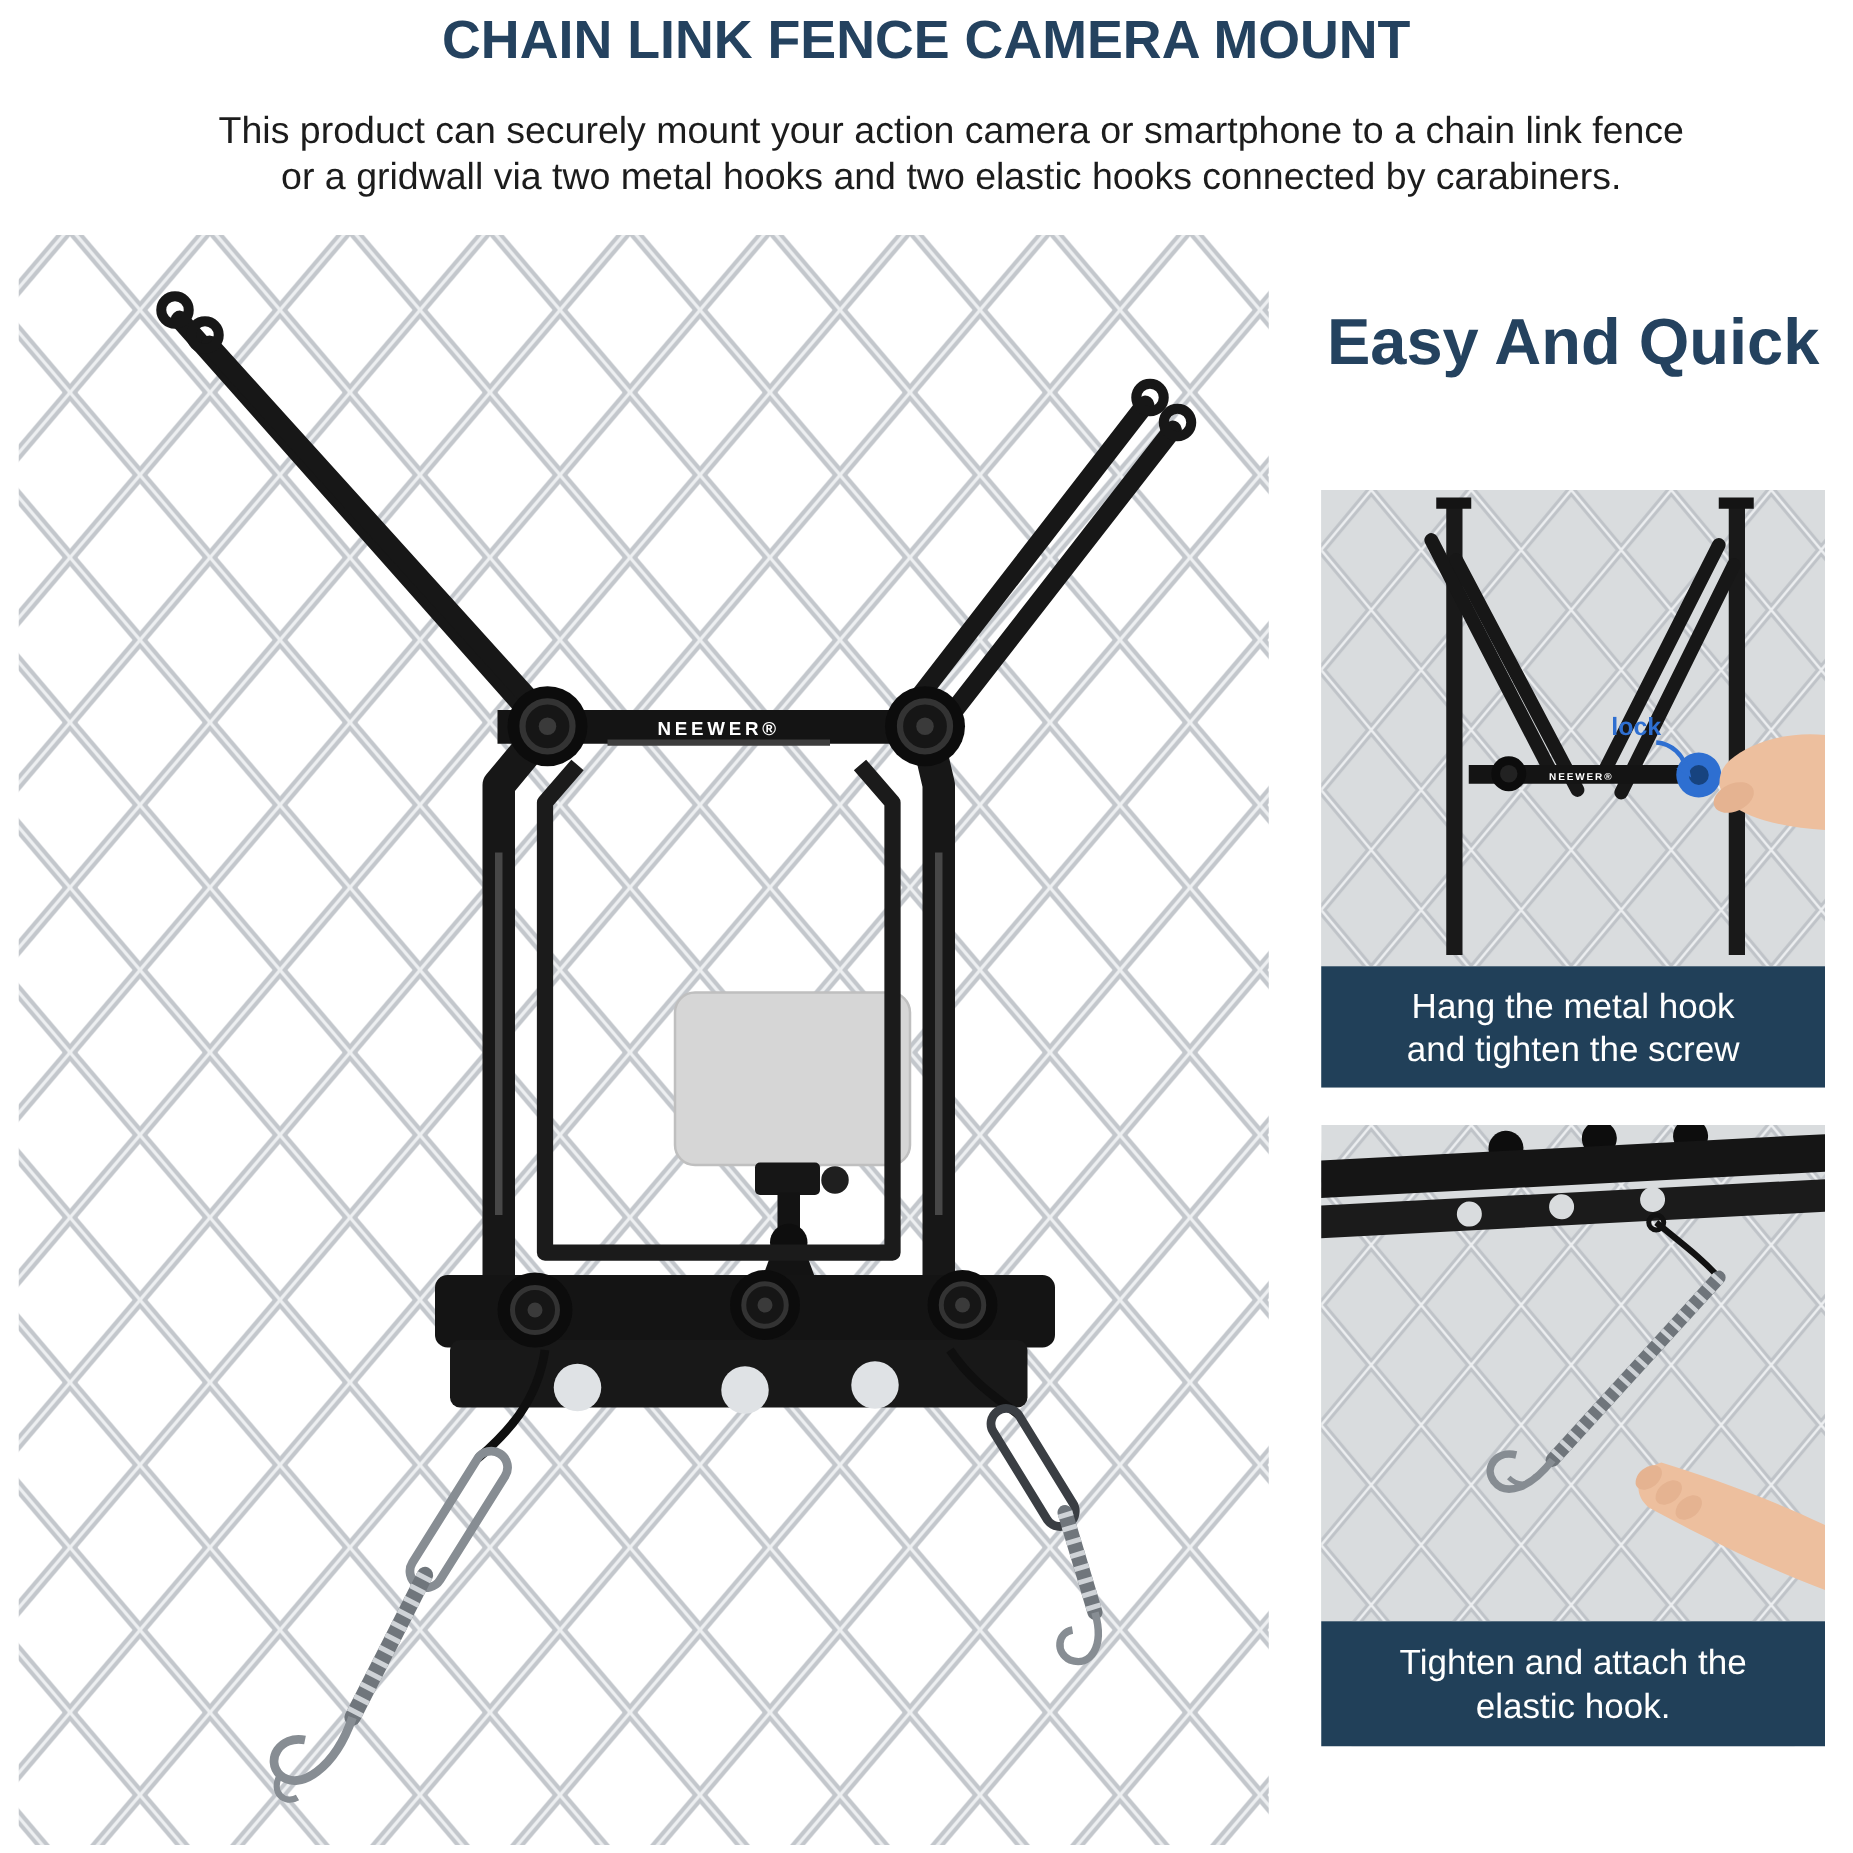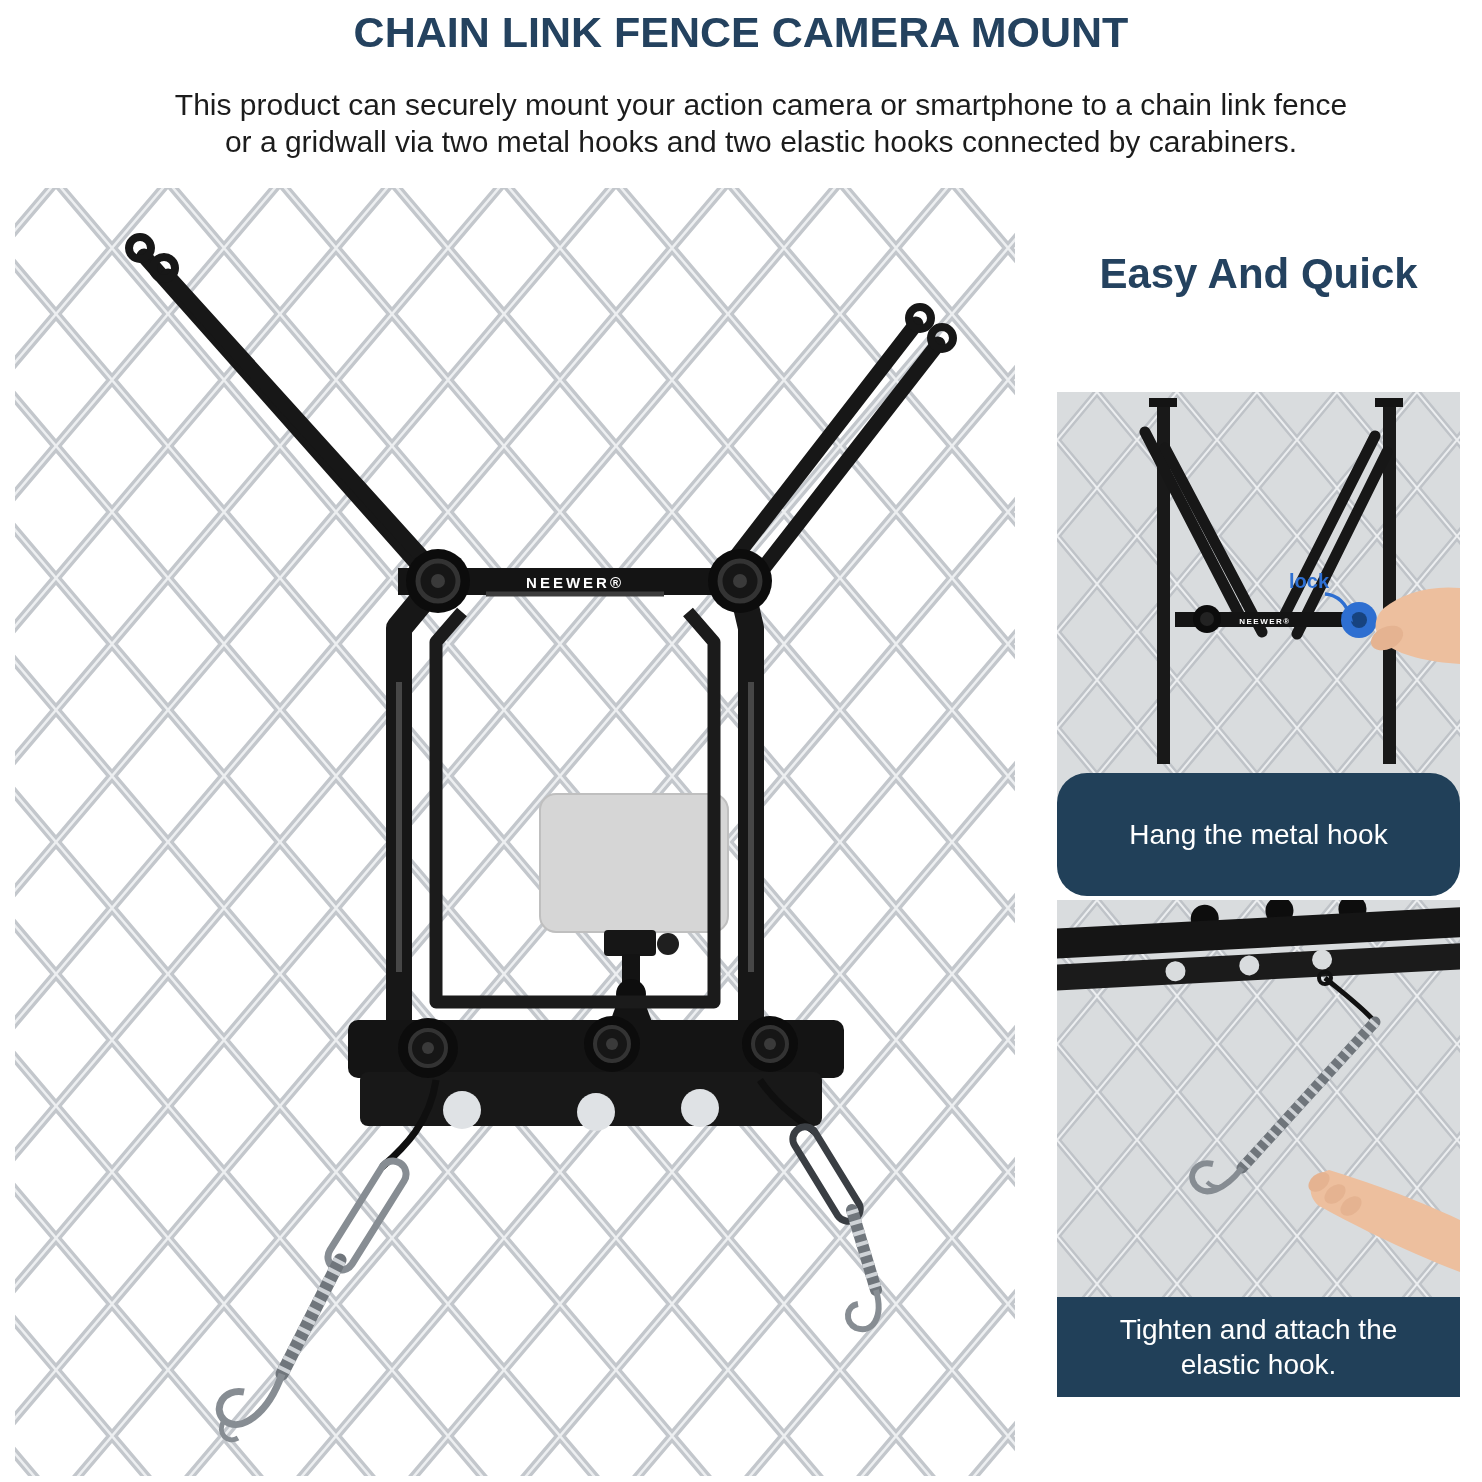--- a/index.html
+++ b/index.html
@@ -11,29 +11,29 @@
   .page-title{
     top:8px;left:0;width:1482px;text-align:center;
     font-size:43px;font-weight:800;color:#24425f;letter-spacing:0px;
   }
   .page-subtitle{
     top:86px;left:0;width:1482px;text-align:center;
     font-size:30px;color:#1c1c1c;line-height:37px;font-weight:400;padding-left:20px;
   }
   .side-heading{
     top:248px;left:1057px;width:403px;text-align:center;
-    font-size:42px;font-weight:800;color:#24425f;line-height:52px;
+    font-size:52px;font-weight:800;color:#24425f;line-height:52px;
   }
   .panel{left:1057px;width:403px;background:#d9dcde;}
   .panel svg{display:block;}
   .caption{
     width:403px;background:#214059;color:#ffffff;text-align:center;
     font-size:28px;line-height:35px;display:flex;flex-direction:column;justify-content:center;
   }
-  .caption-1{height:123px;border-radius:30px;}
+  .caption-1{height:97px;}
   .caption-2{height:100px;}
 </style>
 </head>
 <body>
 
 <div class="abs page-title">CHAIN LINK FENCE CAMERA MOUNT</div>
 <div class="abs page-subtitle">
   <div>This product can securely mount your action camera or smartphone to a chain link fence</div>
   <div>or a gridwall via two metal hooks and two elastic hooks connected by carabiners.</div>
 </div>
@@ -180,20 +180,21 @@
   </g>
 
   <g>
     <text x="252" y="196" text-anchor="middle" font-size="20" font-weight="bold" fill="#2e6fd1" font-family="Liberation Sans, sans-serif">lock</text>
     <path d="M268,202 A26,26 0 0 1 292,224" fill="none" stroke="#2e6fd1" stroke-width="3.5"></path>
     <polygon points="296,230 284,223 293,217" fill="#2e6fd1"></polygon>
   </g>
 </svg>
 <div class="caption caption-1">
   <div>Hang the metal hook</div>
+  <div>and tighten the screw</div>
 </div>
 </div>
 
 <div class="abs panel" style="top:900px;height:497px;border-radius:25px;">
 <svg width="403" height="397" viewBox="0 0 403 397">
   <defs>
     <pattern id="fenceC" width="80" height="96" patternUnits="userSpaceOnUse">
       <path d="M40,0 L80,48 L40,96 L0,48 Z" fill="none" stroke="#bfc3c8" stroke-width="7"></path>
       <path d="M40,0 L80,48 L40,96 L0,48 Z" fill="none" stroke="#eceef0" stroke-width="2"></path>
     </pattern>

